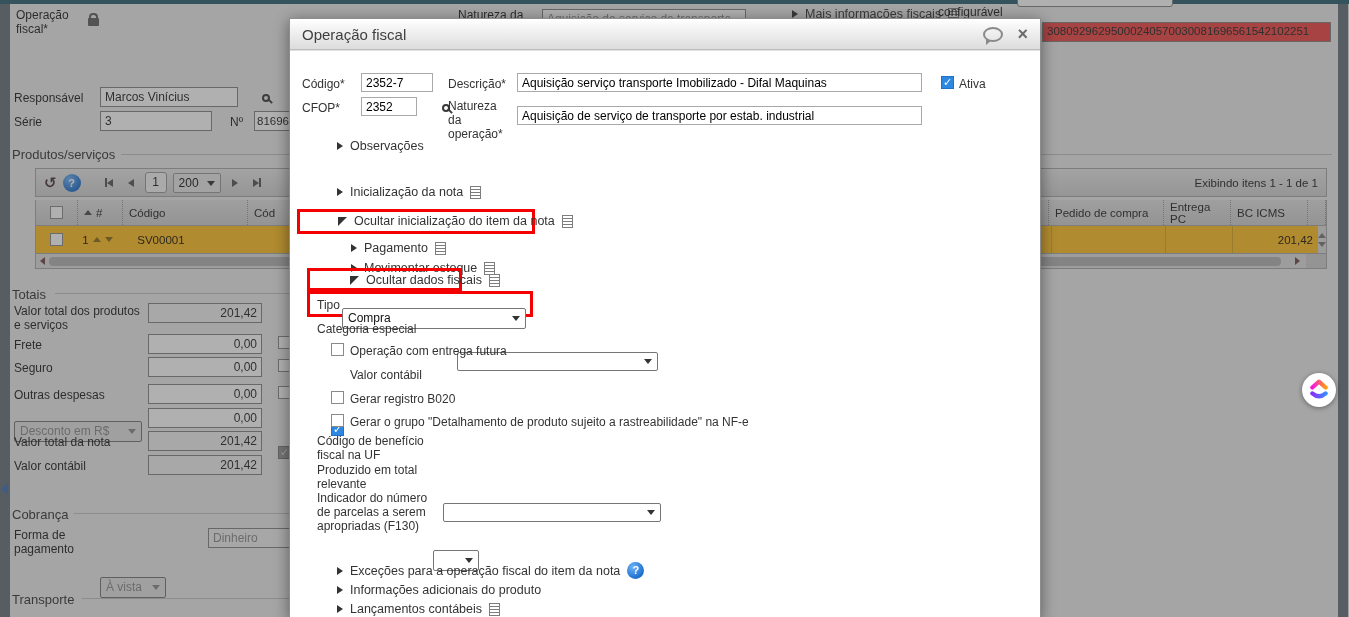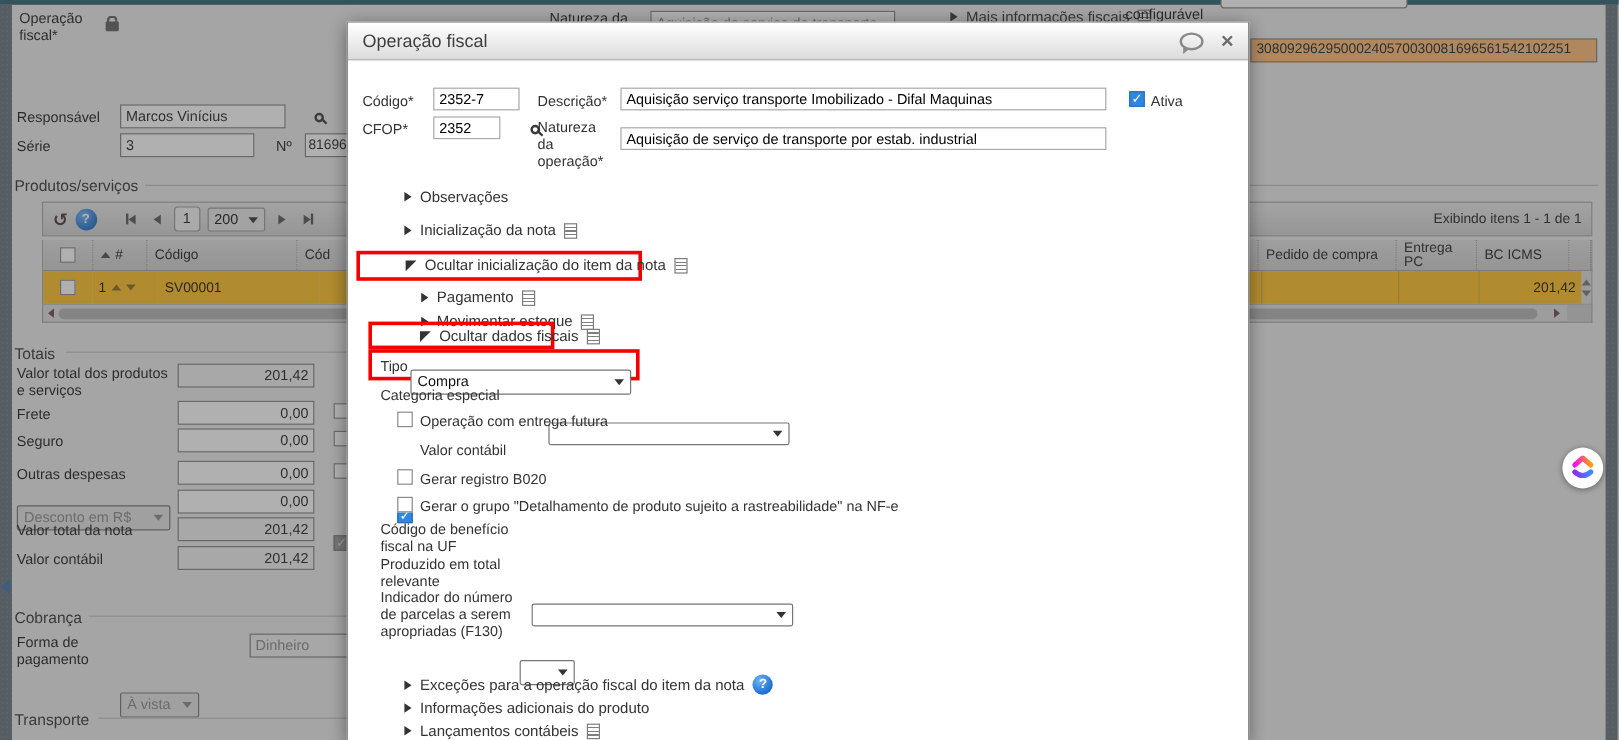--- a/index.html
+++ b/index.html
@@ -87,21 +87,21 @@
   <div class="abs fld dis" style="left:542px;top:9px;width:204px;"><span>Aquisição de serviço de transporte</span></div>
 
   <div class="abs sechead" style="left:757px;top:7px;">
     <span class="tri-r"></span>
     <span>Mais informações fiscais</span>
     <span class="note"></span>
   </div>
 
   <div class="abs fld" style="left:1017px;top:-9px;width:156px;height:16px;border-radius:3px;"></div>
   <div class="abs lbl" style="left:938px;top:5px;">configurável</div>
-  <div class="abs fld" style="left:1042px;top:22px;width:289px;font-size:11.5px;background:#fdba74;margin-top:10px;"><span>30809296295000240570030081696561542102251</span></div>
+  <div class="abs fld" style="left:1042px;top:22px;width:289px;font-size:11.5px;background:#ef4444;"><span>30809296295000240570030081696561542102251</span></div>
 
   <div class="abs lbl" style="left:14px;top:91px;">Responsável</div>
   <div class="abs fld" style="left:100px;top:87px;width:138px;"><span>Marcos Vinícius</span></div>
   <span class="mag abs" style="left:248px;top:91px;"></span>
 
   <div class="abs lbl" style="left:14px;top:115px;">Série</div>
   <div class="abs fld" style="left:100px;top:111px;width:112px;"><span>3</span></div>
   <div class="abs lbl" style="left:230px;top:115px;">Nº</div>
   <div class="abs fld" style="left:254px;top:111px;width:60px;font-size:11.5px;padding:3px 2px;"><span>8169656</span></div>
 
@@ -253,21 +253,21 @@
       <span class="cb on abs" style="left:651px;top:24px;"></span>
       <div class="abs mlbl" style="left:669px;top:26px;">Ativa</div>
 
       <div class="abs mlbl" style="left:12px;top:50px;">CFOP*</div>
       <div class="abs mfld" style="left:71px;top:46px;width:56px;"><span>2352</span></div>
       <span class="mag abs" style="left:136px;top:50px;"></span>
       <div class="abs mlbl" style="left:158px;top:48px;width:62px;">Natureza da operação*</div>
       <div class="abs mfld" style="left:227px;top:55px;width:405px;"><span>Aquisição de serviço de transporte por estab. industrial</span></div>
 
       
-      <div class="abs sechead" style="left:12px;top:106px;">
+      <div class="abs sechead" style="left:12px;top:88px;">
         <span class="tri-r"></span>
         <span>Observações</span>
       </div>
       <div class="abs sechead" style="left:12px;top:134px;">
         <span class="tri-r"></span>
         <span>Inicialização da nota</span>
         <span class="note"></span>
       </div>
 
       <div class="abs redbox" style="left:7px;top:158px;width:238px;height:25px;"></div>

